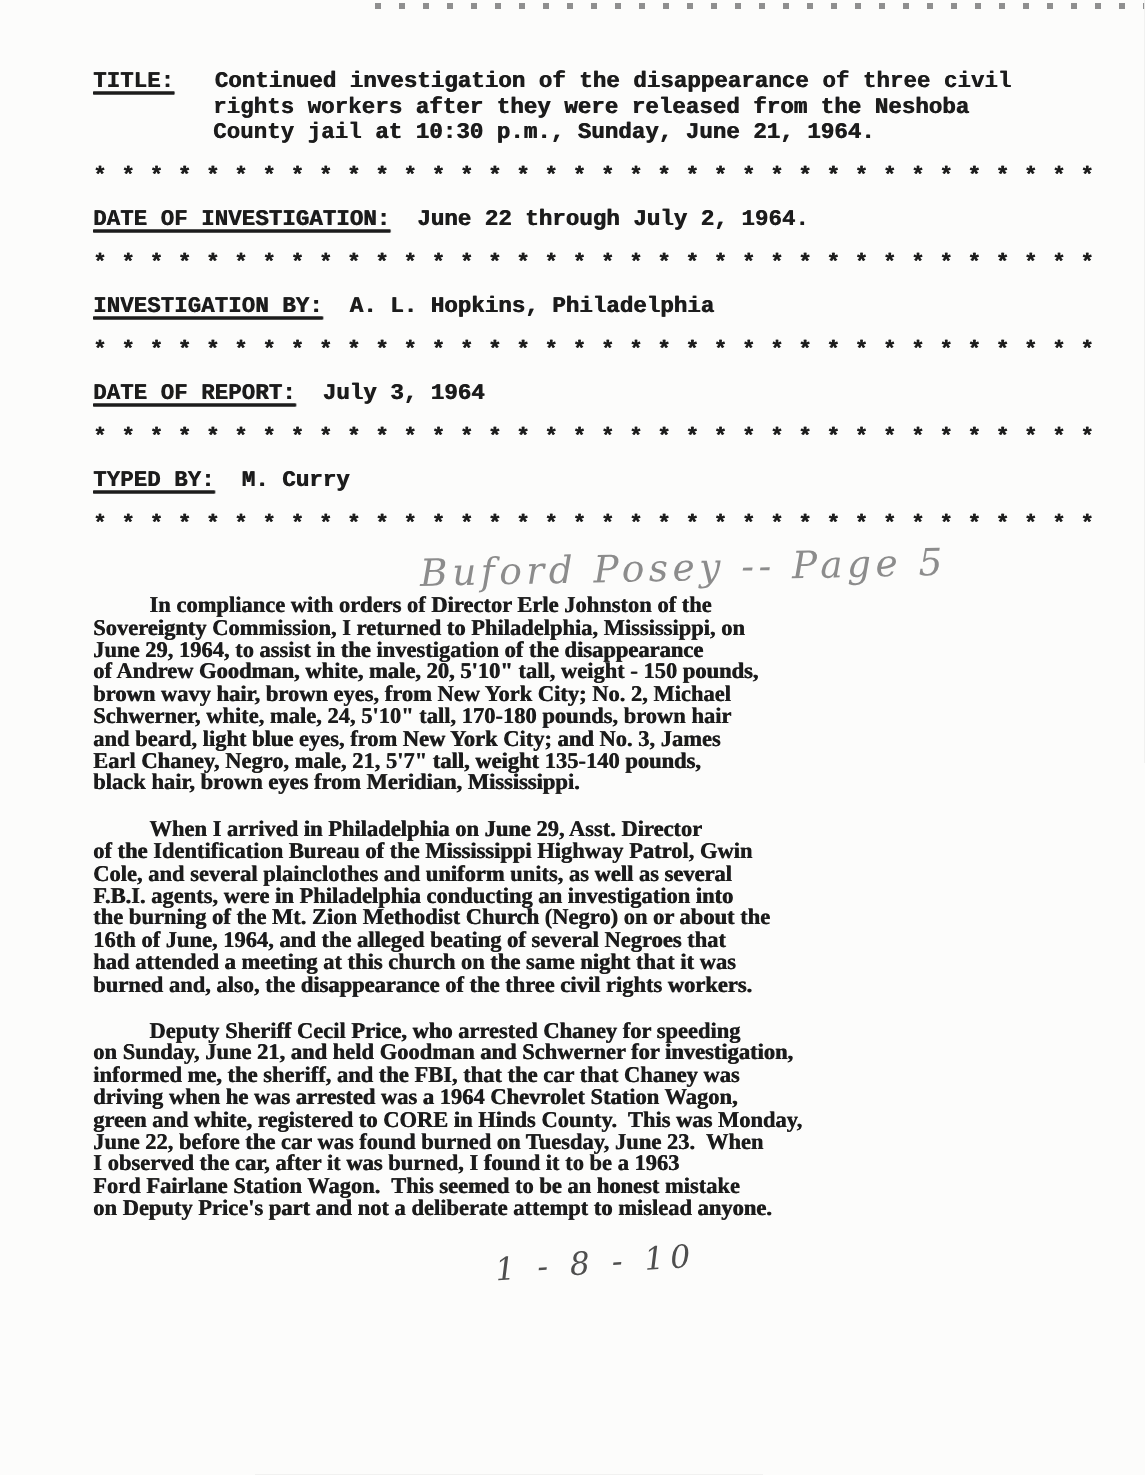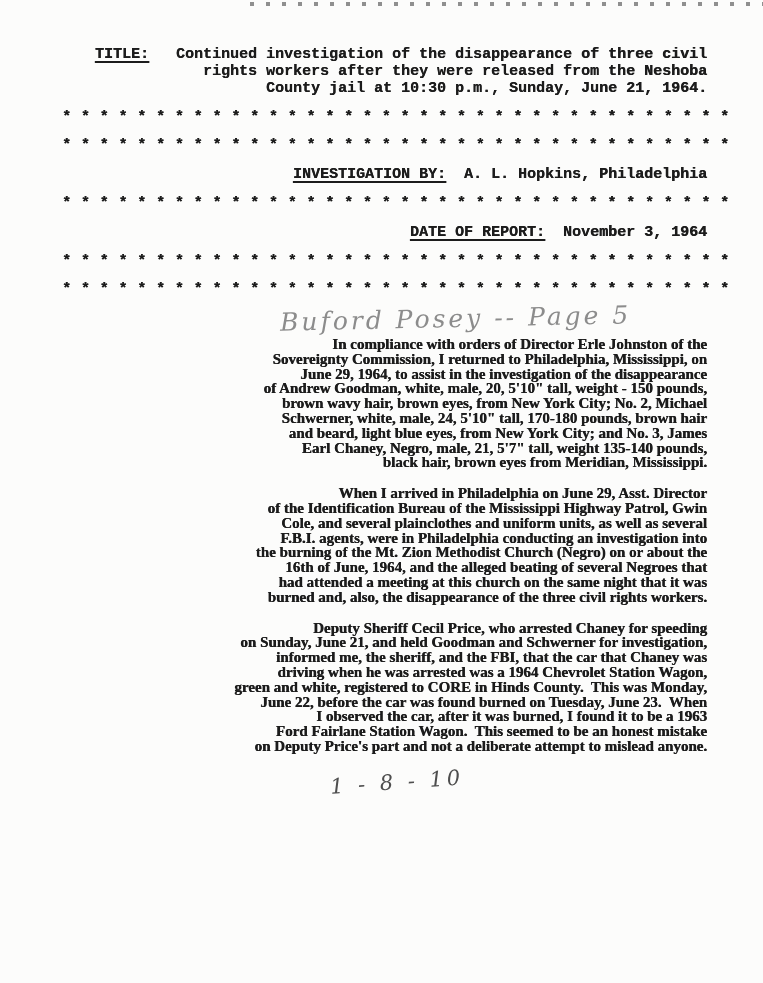--- a/index.html
+++ b/index.html
@@ -13,21 +13,21 @@
     font-family: "Liberation Mono", "DejaVu Sans Mono", monospace;
     font-weight: 700;
     color: #1c1c1c;
   }
   .scan-dots {
     position: absolute;
     top: 2px; left: 250px; right: 0;
     height: 4px;
     background: repeating-linear-gradient(90deg, #8f8f8f 0 4px, transparent 4px 16px);
   }
-  .content { padding: 46px 56px 0 62px; text-align: right; }
+  .content { padding: 46px 56px 0 62px; }
 
   .field {
     font-size: 15px;
     line-height: 17px;
     white-space: pre-wrap;
     padding-left: 80px;
     text-indent: -80px;
     margin: 0;
     text-shadow: 0.4px 0 0 currentColor;
   }
@@ -87,31 +87,33 @@
   <div class="scan-dots"></div>
 
   <div class="content">
 
     <div class="field"><span class="label">TITLE:</span><span class="value">   Continued investigation of the disappearance of three civil
 rights workers after they were released from the Neshoba
 County jail at 10:30 p.m., Sunday, June 21, 1964.</span></div>
 
     <div class="sep">* * * * * * * * * * * * * * * * * * * * * * * * * * * * * * * * * * * *</div>
 
+    <div class="field"><span class="label">DATE OF INVESTIGATION:</span><span class="value">  June 22 through July 2, 1964.</span></div>
 
     <div class="sep">* * * * * * * * * * * * * * * * * * * * * * * * * * * * * * * * * * * *</div>
 
     <div class="field"><span class="label">INVESTIGATION BY:</span><span class="value">  A. L. Hopkins, Philadelphia</span></div>
 
     <div class="sep">* * * * * * * * * * * * * * * * * * * * * * * * * * * * * * * * * * * *</div>
 
-    <div class="field"><span class="label">DATE OF REPORT:</span><span class="value">  November 3, 1964</span></div>
+    <div class="field"><span class="label">DATE OF REPORT:</span><span class="value">  July 3, 1964</span></div>
 
     <div class="sep">* * * * * * * * * * * * * * * * * * * * * * * * * * * * * * * * * * * *</div>
 
+    <div class="field"><span class="label">TYPED BY:</span><span class="value">  M. Curry</span></div>
 
     <div class="sep">* * * * * * * * * * * * * * * * * * * * * * * * * * * * * * * * * * * *</div>
 
     <span class="handwritten-note">Buford Posey -- Page 5</span>
 
     <div class="body-text">
       <div class="para">          In compliance with orders of Director Erle Johnston of the
 Sovereignty Commission, I returned to Philadelphia, Mississippi, on
 June 29, 1964, to assist in the investigation of the disappearance
 of Andrew Goodman, white, male, 20, 5'10" tall, weight - 150 pounds,

